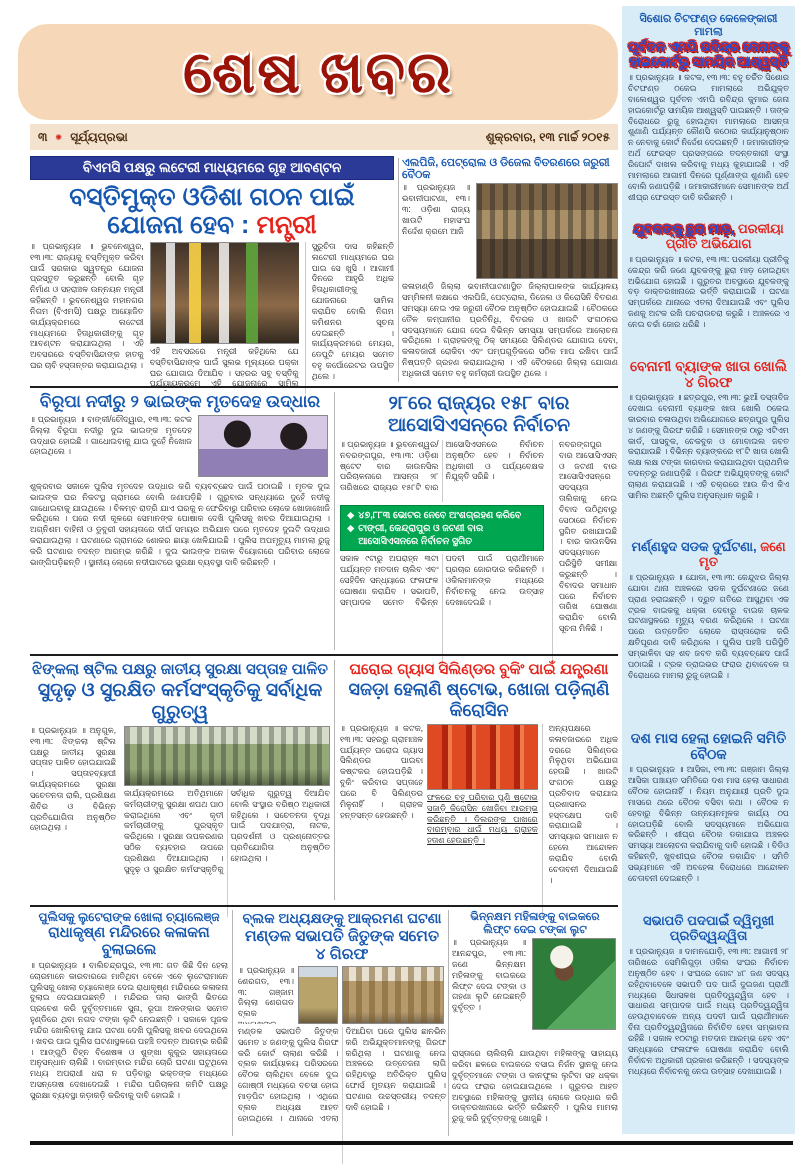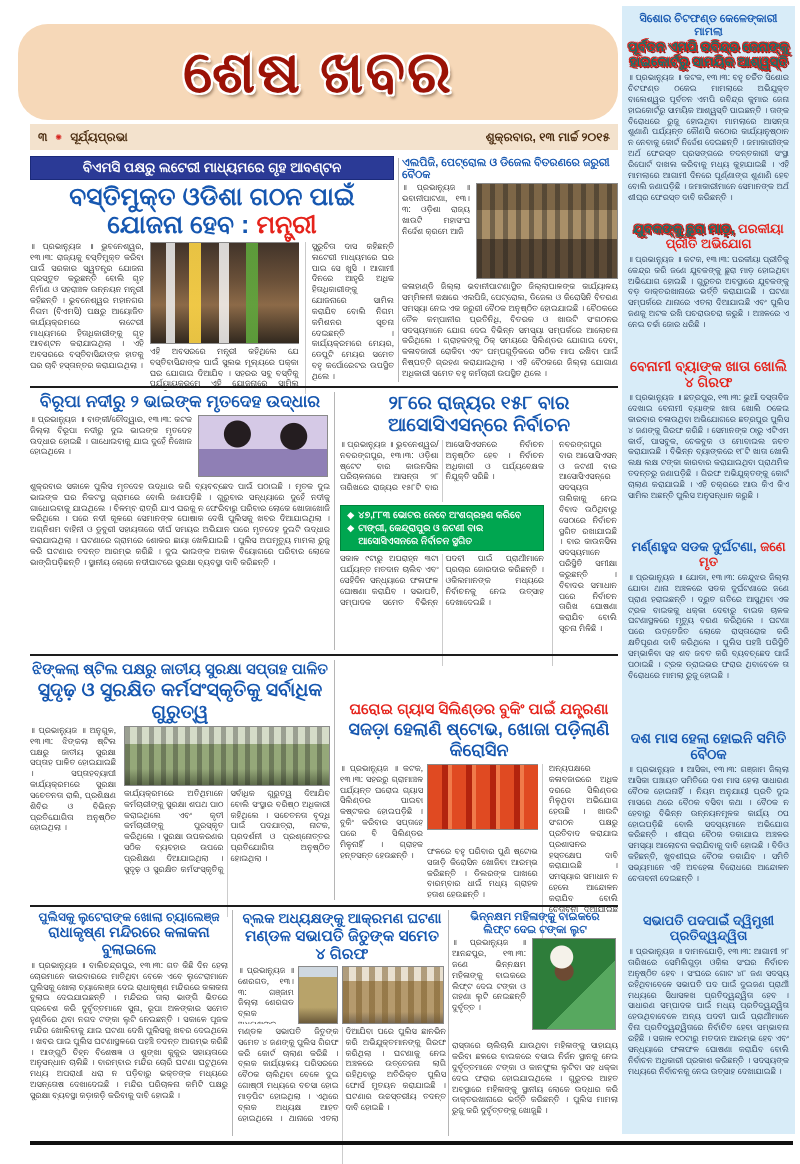--- a/index.html
+++ b/index.html
@@ -12,22 +12,22 @@
      text-shadow:-2px -2px 0 #fff,2px -2px 0 #fff,-2px 2px 0 #fff,2px 2px 0 #fff,3px 4px 3px rgba(60,30,10,.45);}
   .date-strip{position:absolute;left:30px;top:124px;width:588px;height:26px;background:#f3e2cd;
               display:flex;align-items:center;justify-content:space-between;padding:0 8px;box-sizing:border-box;
               font-weight:bold;color:#4a2c10;font-size:12px;}
   .strip-left{display:flex;align-items:center;gap:8px;}
   .sun-orn{color:#d6231e;font-size:8px;}
   
   .body{font-size:8.2px;line-height:1.32;text-align:justify;color:#1c1c1c;}
   .dl{font-weight:normal;}
   .hl-blue{color:#1657b0;font-weight:bold;}
-  .hl-red{color:#e5231b;font-weight:bold;margin-top:40px;}
-  .outline-red{color:#0f766e;font-weight:bold;
+  .hl-red{color:#e5231b;font-weight:bold;}
+  .outline-red{color:#1d4ed8;font-weight:bold;
      text-shadow:-1px -1px 0 #d6231e,1px -1px 0 #d6231e,-1px 1px 0 #d6231e,1px 1px 0 #d6231e,2px 2px 0 #8a120e;}
   .cols{display:flex;}
   .col{overflow:hidden;}
   .colrule{border-left:1px solid #c9c9c9;padding-left:6px;}
   .ph{border:1px solid #8a8a8a;box-sizing:border-box;flex-shrink:0;}
   .vsep{position:absolute;width:1px;background:#b5b5b5;}
   .hsep{position:absolute;height:2px;background:#1d1d1d;}
   
   .ph-event{background:
     linear-gradient(90deg,transparent 0 10%,rgba(240,240,240,.85) 10% 16%,transparent 16% 26%,rgba(250,210,70,.9) 26% 34%,transparent 34% 46%,rgba(255,255,255,.8) 46% 53%,transparent 53% 64%,rgba(95,165,60,.9) 64% 72%,transparent 72%),
@@ -158,21 +158,21 @@
   </div>
   <div class="vsep" style="left:334px;top:660px;height:240px;"></div>
 
   <div style="position:absolute;left:340px;top:660px;width:278px;height:240px;">
     <div class="kick-c hl-red" style="font-weight:bold;">ଘରୋଇ ଗ୍ୟାସ ସିଲିଣ୍ଡର ବୁକିଂ ପାଇଁ ଯନ୍ତ୍ରଣା</div>
     <div class="hl-blue" style="font-size:17.5px;text-align:center;margin-bottom:3px;">ସଜଡ଼ା ହେଲାଣି ଷ୍ଟୋଭ, ଖୋଜା ପଡ଼ିଲାଣି କିରୋସିନ</div>
     <div class="cols" style="gap:4px;">
       <div class="col body" style="width:84px;height:192px;"><span class="dl">॥ ପ୍ରଭାନ୍ୟୁଜ ॥ କଟକ, ୧୩।୩:</span><span> ସହରରୁ ଗ୍ରାମାଞ୍ଚଳ ପର୍ଯ୍ୟନ୍ତ ଘରୋଇ ଗ୍ୟାସ ସିଲିଣ୍ଡର ପାଇବା କଷ୍ଟକର ହୋଇପଡ଼ିଛି । ବୁକିଂ କରିବାର ସପ୍ତାହେ ପରେ ବି ସିଲିଣ୍ଡର ମିଳୁନାହିଁ । ଗ୍ରାହକ ହନ୍ତସନ୍ତ ହେଉଛନ୍ତି ।</span></div>
       <div class="col" style="width:112px;">
         <div class="ph ph-cyl" style="width:112px;height:66px;"></div>
-        <div class="body" style="margin-top:17px;height:122px;overflow:hidden;">ଫଳରେ ବହୁ ପରିବାର ପୁଣି ଷ୍ଟୋଭ ସଜାଡ଼ି କିରୋସିନ ଖୋଜିବା ଆରମ୍ଭ କରିଛନ୍ତି । ଡିଲରଙ୍କ ପାଖରେ ବାରମ୍ବାର ଧାଇଁ ମଧ୍ୟ ଗ୍ରାହକ ହତାଶ ହେଉଛନ୍ତି ।</div>
+        <div class="body" style="margin-top:3px;height:122px;overflow:hidden;text-decoration:underline;">ଫଳରେ ବହୁ ପରିବାର ପୁଣି ଷ୍ଟୋଭ ସଜାଡ଼ି କିରୋସିନ ଖୋଜିବା ଆରମ୍ଭ କରିଛନ୍ତି । ଡିଲରଙ୍କ ପାଖରେ ବାରମ୍ବାର ଧାଇଁ ମଧ୍ୟ ଗ୍ରାହକ ହତାଶ ହେଉଛନ୍ତି ।</div>
       </div>
       <div class="col body colrule" style="width:70px;height:192px;">ଅନ୍ୟପକ୍ଷରେ କଳାବଜାରରେ ଅଧିକ ଦରରେ ସିଲିଣ୍ଡର ମିଳୁଥିବା ଅଭିଯୋଗ ହେଉଛି । ଖାଉଟି ସଂଗଠନ ପକ୍ଷରୁ ପ୍ରତିବାଦ କରାଯାଇ ପ୍ରଶାସନର ହସ୍ତକ୍ଷେପ ଦାବି କରାଯାଇଛି । ସମସ୍ୟାର ସମାଧାନ ନ ହେଲେ ଆନ୍ଦୋଳନ କରାଯିବ ବୋଲି ଚେତାବନୀ ଦିଆଯାଇଛି ।</div>
     </div>
   </div>
 
   <div class="hsep" style="left:30px;top:905px;width:588px;"></div>
 
   <div style="position:absolute;left:30px;top:910px;width:198px;height:226px;">
     <div class="hl-blue" style="font-size:12px;text-align:center;">ପୁଲିସକୁ ଲୁଟେରାଙ୍କ ଖୋଲା ଚ୍ୟାଲେଞ୍ଜ</div>
     <div class="hl-blue" style="font-size:14.5px;text-align:center;margin-bottom:3px;">ରାଧାକୃଷ୍ଣ ମନ୍ଦିରରେ କଳାକନା ବୁଲାଇଲେ</div>
@@ -191,21 +191,21 @@
     <div class="body" style="margin-top:3px;height:138px;overflow:hidden;column-count:2;column-gap:7px;column-rule:1px solid #ccc;">ମଣ୍ଡଳ ସଭାପତି ଜିତୁଙ୍କ ସମେତ ୪ ଜଣଙ୍କୁ ପୁଲିସ ଗିରଫ କରି କୋର୍ଟ ଚାଲାଣ କରିଛି । ବ୍ଲକ କାର୍ଯ୍ୟାଳୟ ପରିସରରେ ବୈଠକ ଚାଲିଥିବା ବେଳେ ଦୁଇ ଗୋଷ୍ଠୀ ମଧ୍ୟରେ ବଚସା ହୋଇ ମାଡ଼ପିଟ ହୋଇଥିଲା । ଏଥିରେ ବ୍ଲକ ଅଧ୍ୟକ୍ଷ ଆହତ ହୋଇଥିଲେ । ଥାନାରେ ଏତଲା ଦିଆଯିବା ପରେ ପୁଲିସ ଛାନଭିନ କରି ଅଭିଯୁକ୍ତମାନଙ୍କୁ ଗିରଫ କରିଥିଲା । ଘଟଣାକୁ ନେଇ ଅଞ୍ଚଳରେ ଉତ୍ତେଜନା ଲାଗି ରହିଥିବାରୁ ଅତିରିକ୍ତ ପୁଲିସ ଫୋର୍ସ ମୁତୟନ କରାଯାଇଛି । ଘଟଣାର ଉଚ୍ଚସ୍ତରୀୟ ତଦନ୍ତ ଦାବି ହୋଇଛି ।</div>
   </div>
   <div class="vsep" style="left:448px;top:910px;height:226px;"></div>
 
   <div style="position:absolute;left:452px;top:910px;width:166px;height:226px;">
     <div class="hl-blue" style="font-size:11px;text-align:center;line-height:1.15;margin-bottom:3px;"><span>ଭିନ୍ନକ୍ଷମ ମହିଳାଙ୍କୁ ବାଇକରେ</span><br><span>ଲିଫ୍ଟ ଦେଇ ଟଙ୍କା ଲୁଟ</span></div>
     <div class="cols" style="gap:6px;">
       <div class="col body" style="width:74px;height:92px;"><span class="dl">॥ ପ୍ରଭାନ୍ୟୁଜ ॥ ଆନନ୍ଦପୁର, ୧୩।୩:</span><span> ଜଣେ ଭିନ୍ନକ୍ଷମ ମହିଳାଙ୍କୁ ବାଇକରେ ଲିଫ୍ଟ ଦେଇ ଟଙ୍କା ଓ ଗହଣା ଲୁଟି ନେଇଛନ୍ତି ଦୁର୍ବୃତ୍ତ ।</span></div>
       <div class="ph ph-woman" style="width:84px;height:92px;"></div>
     </div>
-    <div class="body" style="margin-top:11px;height:96px;overflow:hidden;">ରାସ୍ତାରେ ଚାଲିଚାଲି ଯାଉଥିବା ମହିଳାଙ୍କୁ ସାହାଯ୍ୟ କରିବା ଛଳରେ ବାଇକରେ ବସାଇ ନିର୍ଜନ ସ୍ଥାନକୁ ନେଇ ଦୁର୍ବୃତ୍ତମାନେ ଟଙ୍କା ଓ କାନଫୁଲ ଲୁଟିବା ସହ ଧକ୍କା ଦେଇ ଫରାର ହୋଇଯାଇଥିଲେ । ଗୁରୁତର ଆହତ ଅବସ୍ଥାରେ ମହିଳାଙ୍କୁ ସ୍ଥାନୀୟ ଲୋକେ ଉଦ୍ଧାର କରି ଡାକ୍ତରଖାନାରେ ଭର୍ତ୍ତି କରିଛନ୍ତି । ପୁଲିସ ମାମଲା ରୁଜୁ କରି ଦୁର୍ବୃତ୍ତଙ୍କୁ ଖୋଜୁଛି ।</div>
+    <div class="body" style="margin-top:19px;height:96px;overflow:hidden;">ରାସ୍ତାରେ ଚାଲିଚାଲି ଯାଉଥିବା ମହିଳାଙ୍କୁ ସାହାଯ୍ୟ କରିବା ଛଳରେ ବାଇକରେ ବସାଇ ନିର୍ଜନ ସ୍ଥାନକୁ ନେଇ ଦୁର୍ବୃତ୍ତମାନେ ଟଙ୍କା ଓ କାନଫୁଲ ଲୁଟିବା ସହ ଧକ୍କା ଦେଇ ଫରାର ହୋଇଯାଇଥିଲେ । ଗୁରୁତର ଆହତ ଅବସ୍ଥାରେ ମହିଳାଙ୍କୁ ସ୍ଥାନୀୟ ଲୋକେ ଉଦ୍ଧାର କରି ଡାକ୍ତରଖାନାରେ ଭର୍ତ୍ତି କରିଛନ୍ତି । ପୁଲିସ ମାମଲା ରୁଜୁ କରି ଦୁର୍ବୃତ୍ତଙ୍କୁ ଖୋଜୁଛି ।</div>
   </div>
 
   <div style="position:absolute;left:30px;top:1141px;width:763px;height:4px;background:#111;"></div>
 
   <div class="sidebar">
 
     <div class="sb-sec">
       <div class="sb-kicker hl-blue">ସିଶୋର ଚିଟଫଣ୍ଡ କେଳେଙ୍କାରୀ ମାମଲା</div>
       <div class="sb-hl outline-red">ପୂର୍ବତନ ଏମପି ରବିନ୍ଦ୍ର ଜେନାଙ୍କୁ ହାଇକୋର୍ଟରୁ ସାମୟିକ ଆଶ୍ୱସ୍ତି</div>
       <div class="sb-body" style="height:142px;"><span class="dl">॥ ପ୍ରଭାନ୍ୟୁଜ ॥ କଟକ, ୧୩।୩:</span><span> ବହୁ ଚର୍ଚ୍ଚିତ ସିଶୋର ଚିଟଫଣ୍ଡ ଠକେଇ ମାମଲାରେ ଅଭିଯୁକ୍ତ ବାଲେଶ୍ୱର ପୂର୍ବତନ ଏମପି ରବିନ୍ଦ୍ର କୁମାର ଜେନା ହାଇକୋର୍ଟରୁ ସାମୟିକ ଆଶ୍ୱସ୍ତି ପାଇଛନ୍ତି । ତାଙ୍କ ବିରୋଧରେ ରୁଜୁ ହୋଇଥିବା ମାମଲାରେ ଆସନ୍ତା ଶୁଣାଣି ପର୍ଯ୍ୟନ୍ତ କୌଣସି କଠୋର କାର୍ଯ୍ୟାନୁଷ୍ଠାନ ନ ନେବାକୁ କୋର୍ଟ ନିର୍ଦ୍ଦେଶ ଦେଇଛନ୍ତି । ଜମାକାରୀଙ୍କ ଅର୍ଥ ଫେରସ୍ତ ପ୍ରସଙ୍ଗରେ ତଦନ୍ତକାରୀ ସଂସ୍ଥା ରିପୋର୍ଟ ଦାଖଲ କରିବାକୁ ମଧ୍ୟ କୁହାଯାଇଛି । ଏହି ମାମଲାରେ ଆଗାମୀ ଦିନରେ ପୂର୍ଣ୍ଣାଙ୍ଗ ଶୁଣାଣି ହେବ ବୋଲି ଜଣାପଡ଼ିଛି । ଜମାକାରୀମାନେ ସେମାନଙ୍କ ଅର୍ଥ ଶୀଘ୍ର ଫେରସ୍ତ ଦାବି କରିଛନ୍ତି ।</span></div>

